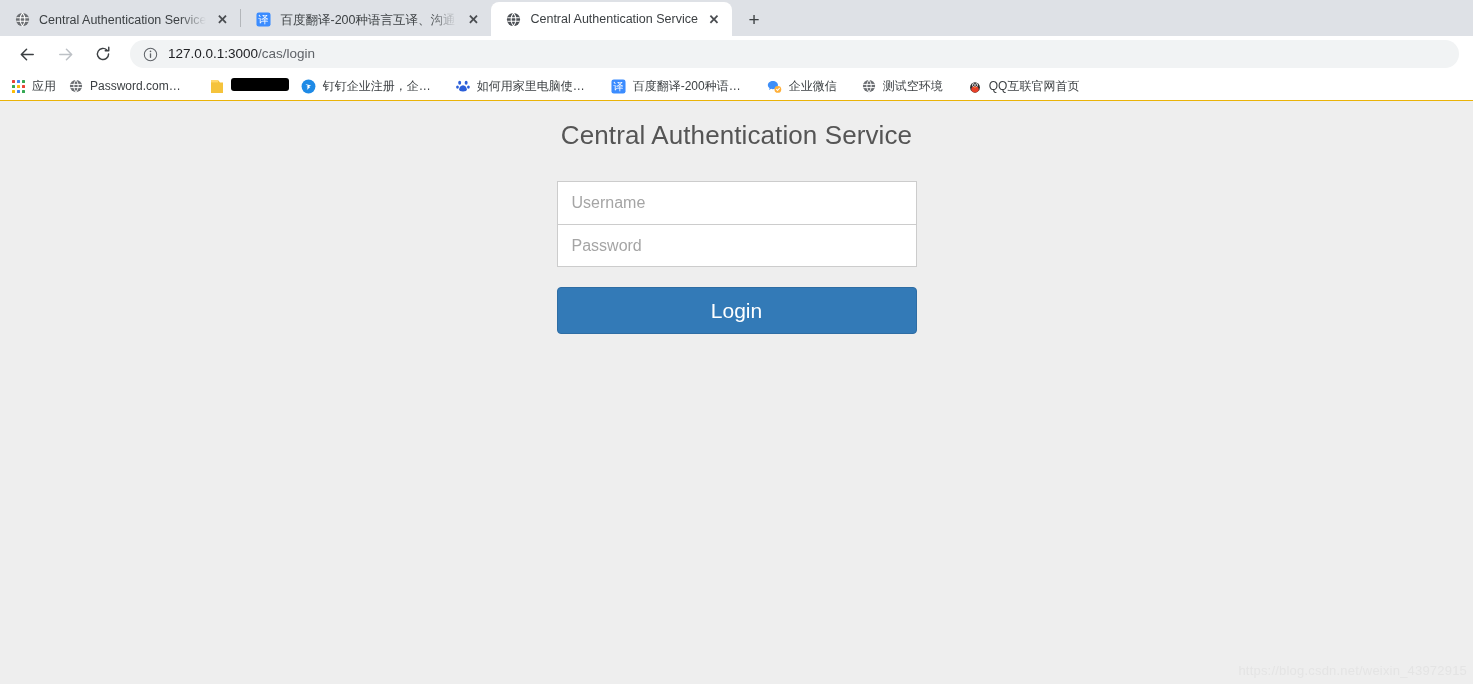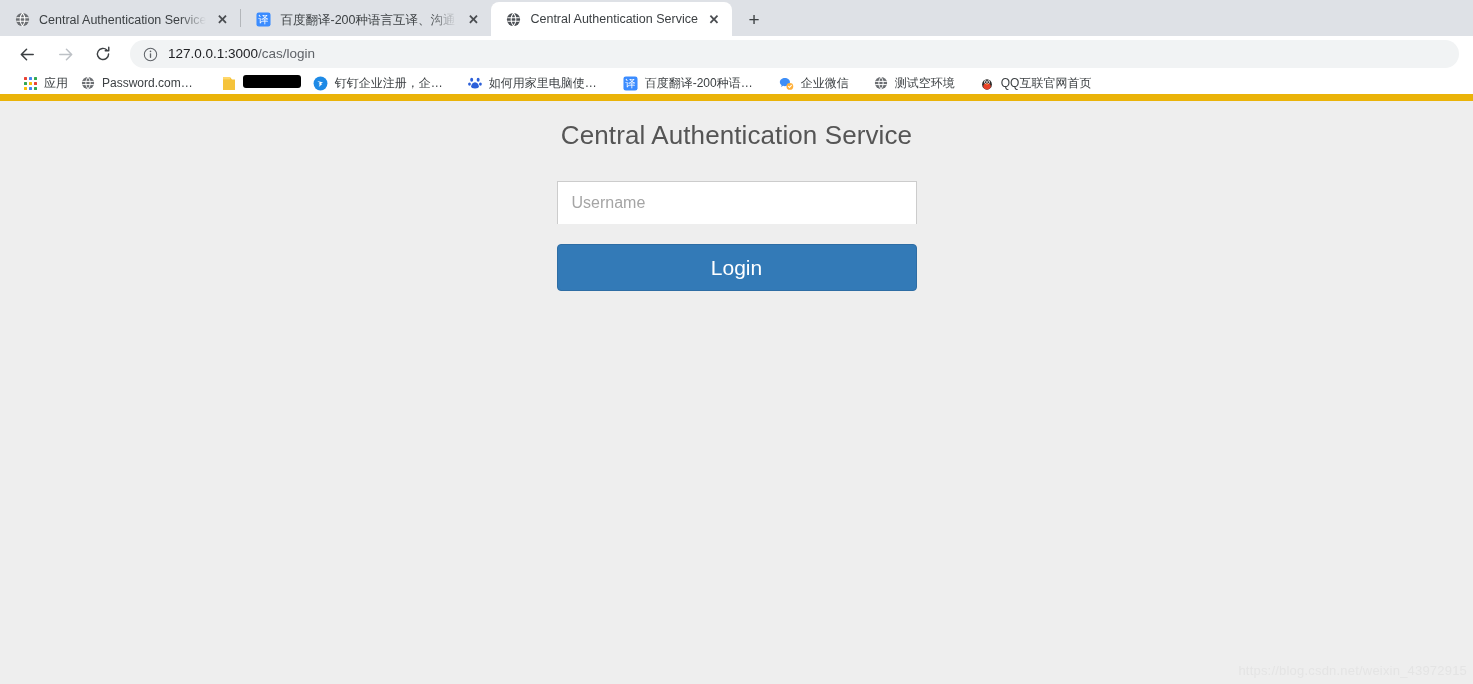--- a/index.html
+++ b/index.html
@@ -161,24 +161,24 @@
     color: #5f6368;
     white-space: nowrap;
     line-height: 16px;
   }
   .omnibox-url .host { color: #202124; }
 
   
   .bookmarks-bar {
     height: 28px;
     background: #ffffff;
-    border-bottom: 7px solid #eab308;
-    display: flex;
-    align-items: center;
-    padding: 0 16px;
+    border-bottom: 1px solid #eab308;
+    display: flex;
+    align-items: center;
+    padding: 0 4px;
     flex: 0 0 29px;
     overflow: hidden;
   }
   .bookmark {
     display: flex;
     align-items: center;
     height: 22px;
     padding: 0 6px;
     border-radius: 4px;
     cursor: pointer;
@@ -471,20 +471,21 @@
     </div>
 
   </div>
 
   <div class="page">
     <div class="cas-wrap">
       <h1 class="cas-title">Central Authentication Service</h1>
 
       <form class="login-form">
         <input class="field top" type="text" placeholder="Username" style="">
+        <input class="field bottom" type="password" placeholder="Password" style="">
         <button class="login-btn" type="submit">Login</button>
       </form>
     </div>
 
     <div class="watermark">https://blog.csdn.net/weixin_43972915</div>
   </div>
 
 </div>
 
 </body></html>

